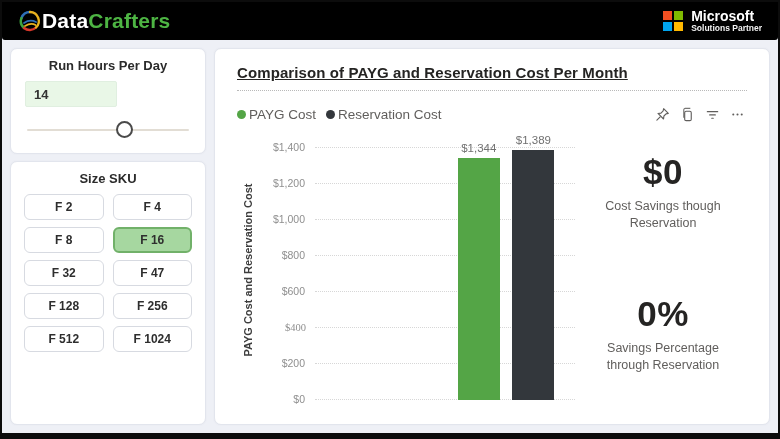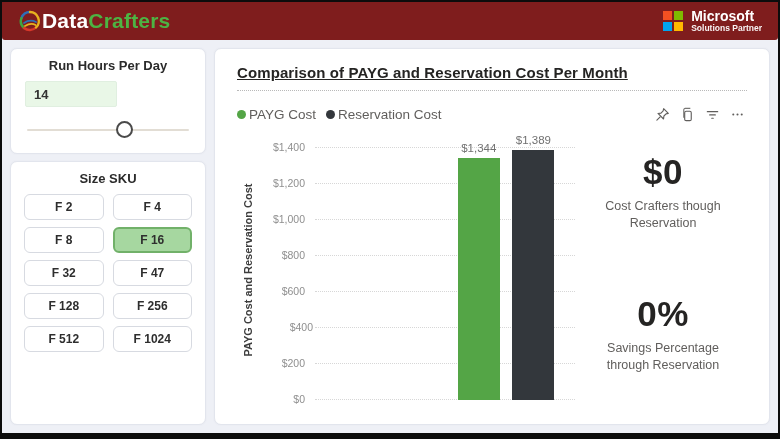--- a/index.html
+++ b/index.html
@@ -8,21 +8,21 @@
 
   .frame {
     width:780px; height:439px;
     border:2px solid #0c0c0c; border-bottom-width:6px;
     background:#eef0f6; overflow:hidden;
     display:flex; flex-direction:column;
   }
 
   
   .topbar {
-    height:38px; background:#7f1d1d; flex:0 0 38px;
+    height:38px; background:#000000; flex:0 0 38px;
     display:flex; align-items:center; justify-content:space-between;
     padding:0 12px 0 16px; border-radius:0 0 3px 3px;
   }
   .brand { display:flex; align-items:center; gap:2px; }
   .brand svg { width:24px; height:24px; margin-right:-2px; }
   .brand-text { font-size:21px; font-weight:bold; letter-spacing:.2px; }
   .brand-data { color:#ffffff; }
   .brand-crafters { color:#4db443; }
   .ms-badge { display:flex; align-items:center; gap:8px; padding-right:4px; }
   .ms-squares { display:grid; grid-template-columns:9px 9px; grid-template-rows:9px 9px; gap:2px; }
@@ -217,40 +217,40 @@
       <div class="chart-region">
         <div class="y-axis-title">
           <span>PAYG Cost and Reservation Cost</span>
         </div>
         <div class="plot" id="plot">
             <div class="gridline" style="left: 58px; right: 4px; bottom: 14px;"></div>
             <div class="tick-label" style="left: 0px; bottom: 9px;">$0</div>
             <div class="gridline" style="left: 58px; right: 4px; bottom: 50px;"></div>
             <div class="tick-label" style="left: 0px; bottom: 45px;">$200</div>
             <div class="gridline" style="left: 58px; right: 4px; bottom: 86px;"></div>
-            <div class="tick-label" style="left: 8px; bottom: 81px;">$400</div>
+            <div class="tick-label" style="left: 1px; bottom: 81px; font-family: Liberation Serif, serif;">$400</div>
             <div class="gridline" style="left: 58px; right: 4px; bottom: 122px;"></div>
             <div class="tick-label" style="left: 0px; bottom: 117px;">$600</div>
             <div class="gridline" style="left: 58px; right: 4px; bottom: 158px;"></div>
             <div class="tick-label" style="left: 0px; bottom: 153px;">$800</div>
             <div class="gridline" style="left: 58px; right: 4px; bottom: 194px;"></div>
             <div class="tick-label" style="left: 0px; bottom: 189px;">$1,000</div>
             <div class="gridline" style="left: 58px; right: 4px; bottom: 230px;"></div>
             <div class="tick-label" style="left: 0px; bottom: 225px;">$1,200</div>
             <div class="gridline" style="left: 58px; right: 4px; bottom: 266px;"></div>
             <div class="tick-label" style="left: 0px; bottom: 261px;">$1,400</div>
             <div class="bar" style="left: 200.8px; bottom: 14px; width: 42px; height: 241.92px; background: rgb(84, 165, 70);"></div>
             <div class="bar-label" style="left: 186.8px; bottom: 259.92px;">$1,344</div>
             <div class="bar" style="left: 255.4px; bottom: 14px; width: 42px; height: 250.02px; background: rgb(51, 55, 60);"></div>
             <div class="bar-label" style="left: 241.4px; bottom: 268.02px;">$1,389</div>
           </div>
         <div class="kpi-col">
             <div class="kpi">
               <div class="kpi-value">$0</div>
-              <div class="kpi-label">Cost Crafters though Reservation</div>
+              <div class="kpi-label">Cost Savings though Reservation</div>
             </div>
             <div class="kpi">
               <div class="kpi-value">0%</div>
               <div class="kpi-label">Savings Percentage through Reservation</div>
             </div>
           </div>
       </div>
     </div>
 
   </div>

